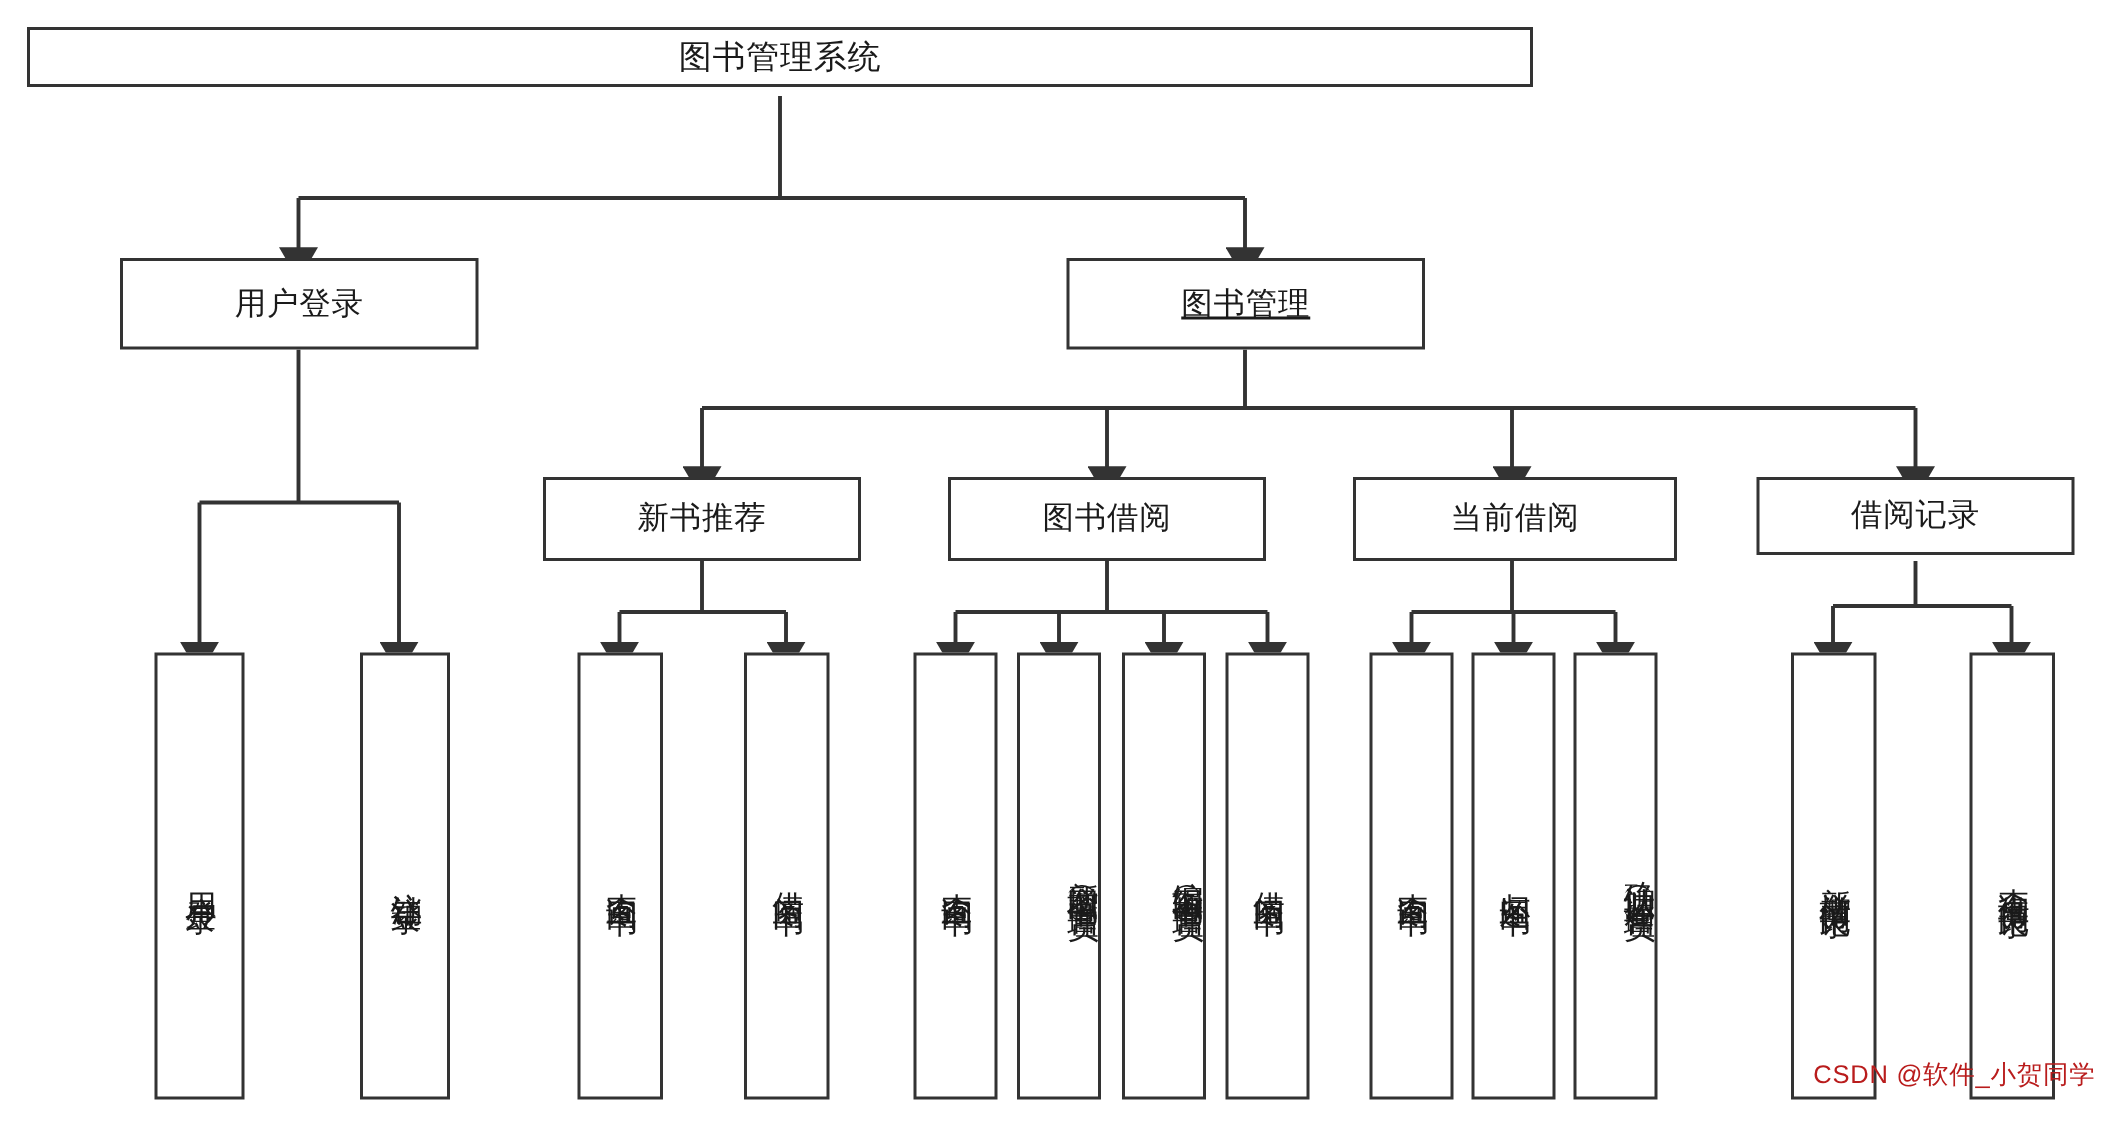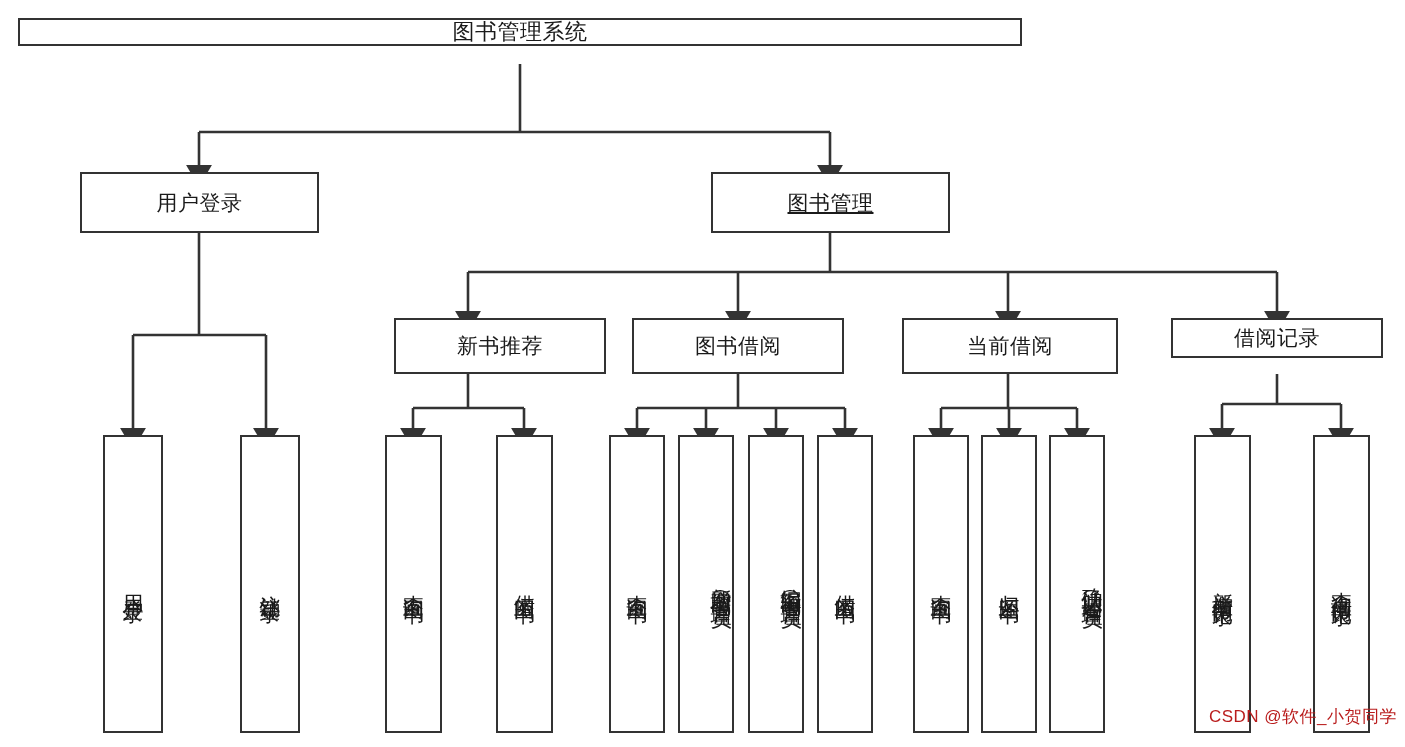--- a/index.html
+++ b/index.html
@@ -126,45 +126,45 @@
       <path d="M1009,408 L1009,431" marker-end="url(#arrowhead)"></path>
       <path d="M1077,408 L1077,431" marker-end="url(#arrowhead)"></path>
 
       <path d="M1277,374 L1277,404"></path>
       <path d="M1222,404 L1341,404"></path>
       <path d="M1222,404 L1222,431" marker-end="url(#arrowhead)"></path>
       <path d="M1341,404 L1341,431" marker-end="url(#arrowhead)"></path>
     </g>
   </svg>
 
-  <div class="node node-h node-root" style="left:18px; top:18px; width:1004px; height:28px;">
+  <div class="node node-h node-root" style="left:18px; top:18px; width:1004px; height:40px;">
     <span>图书管理系统</span>
   </div>
 
   <div class="node node-h" style="left:80px; top:172px; width:239px; height:61px;">
     <span>用户登录</span>
   </div>
 
   <div class="node node-h" style="left:711px; top:172px; width:239px; height:61px;text-decoration:underline;">
     <span>图书管理</span>
   </div>
 
-  <div class="node node-h" style="left:362px; top:318px; width:212px; height:56px;margin-left:32px;">
+  <div class="node node-h" style="left:362px; top:318px; width:212px; height:56px;">
     <span>新书推荐</span>
   </div>
 
   <div class="node node-h" style="left:632px; top:318px; width:212px; height:56px;text-align:center;">
     <span>图书借阅</span>
   </div>
 
   <div class="node node-h" style="left:902px; top:318px; width:216px; height:56px;">
     <span>当前借阅</span>
   </div>
 
-  <div class="node node-h" style="left:1171px; top:318px; width:212px; height:40px;text-align:center;">
+  <div class="node node-h" style="left:1171px; top:318px; width:212px; height:52px;text-align:center;">
     <span>借阅记录</span>
   </div>
 
   <div class="node node-v vcenter" style="left:103px; top:435px; width:60px; height:298px;">
     <span class="vtext">用户登录</span>
   </div>
 
   <div class="node node-v vcenter" style="left:240px; top:435px; width:60px; height:298px;">
     <span class="vtext">注销登录</span>
   </div>

